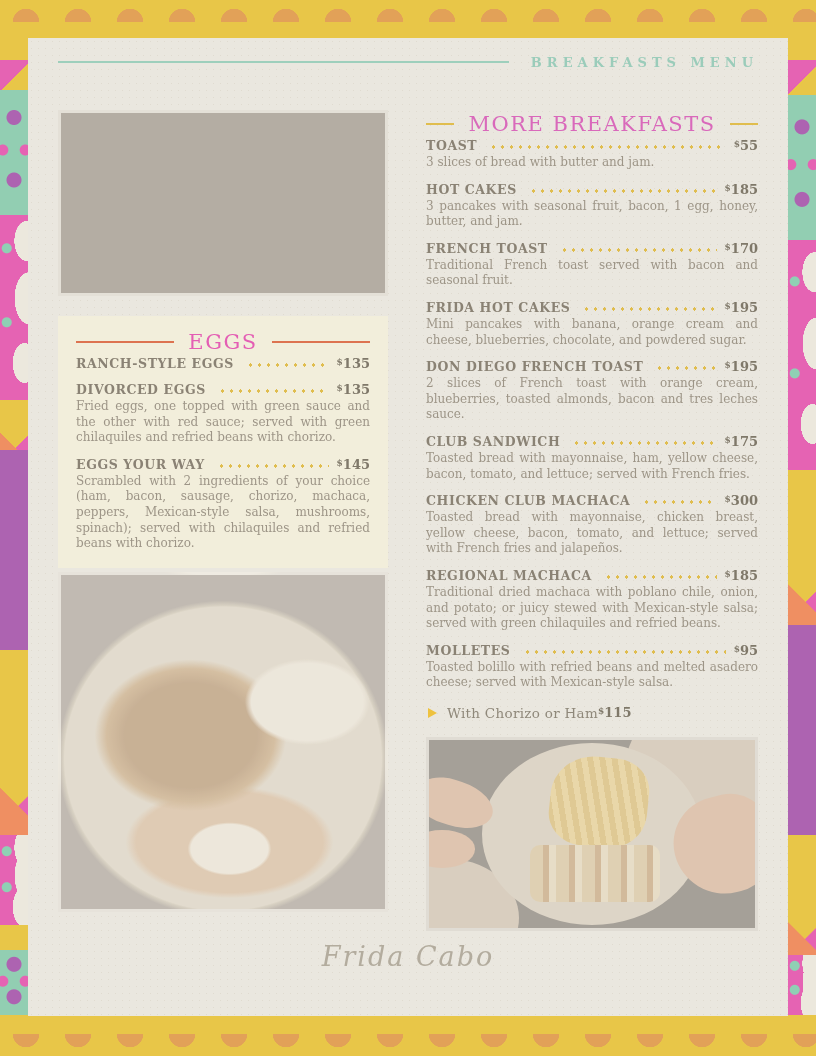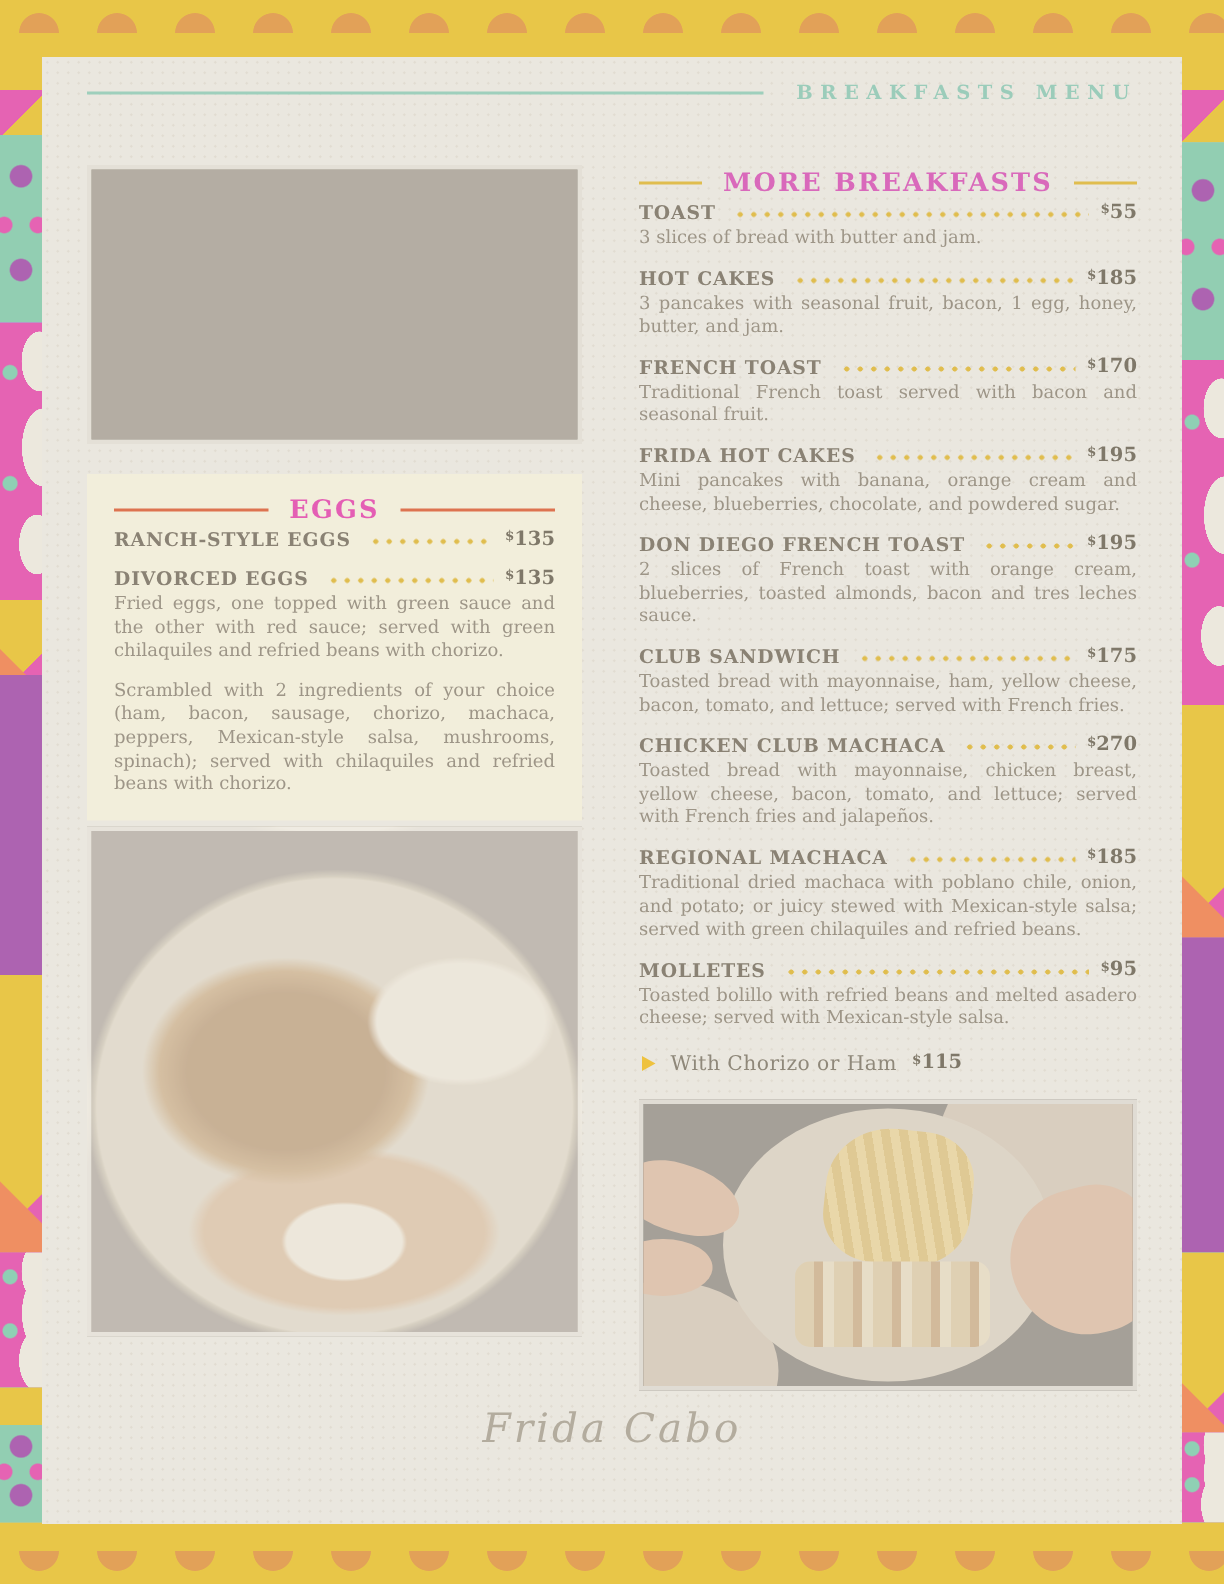--- a/index.html
+++ b/index.html
@@ -93,21 +93,21 @@
     background:repeating-linear-gradient(90deg, #d9c49a 0 13px, #c3a173 13px 19px, #e6d8ba 19px 26px);
     border-radius:10px; }
   .photo3 .hand { position:absolute; background:#d8b295; }
   .photo3 .hand-l1 { left:-4%; top:22%; width:24%; height:24%; border-radius:50% 60% 60% 50%; transform:rotate(18deg); }
   .photo3 .hand-l2 { left:-6%; top:48%; width:20%; height:20%; border-radius:50%; }
   .photo3 .hand-r  { right:-5%; top:30%; width:30%; height:52%; border-radius:55% 45% 50% 60%; transform:rotate(-14deg); }
 
   
   .sec-header { display:flex; align-items:center; }
   .sec-header .hl { flex:1; height:1.5px; }
-  .sec-title { font-size:17px; font-weight:bold; letter-spacing:1.5px; padding:0 14px; }
+  .sec-title { font-size:21px; font-weight:normal; letter-spacing:1.5px; padding:0 14px; }
   .more-header .hl { background:#e0bd4e; }
   .more-header .sec-title { color:#d969bb; }
   .eggs-header .hl { background:#dd7350; }
   .eggs-header .sec-title { color:#e45eb4; }
 
   
   .eggs-panel { margin-top:20px; background:#f2eedb; padding:14px 18px 16px 18px; }
 
   
   .more-items { margin-top:2px; }
@@ -118,21 +118,21 @@
     background-image:radial-gradient(circle 1.6px, #e0bd4e 0 1.6px, transparent 1.8px);
     background-size:9px 4px; background-position:0 50%; background-repeat:repeat-x; }
   .item-price { font-size:13px; font-weight:bold; color:#7f7869; white-space:nowrap; }
   .item-price .cur { font-style:normal; font-size:9px; vertical-align:3px; }
   .item-desc { font-size:12px; line-height:1.3; color:#9d9587; text-align:justify; margin-top:2px; }
 
   
   .addon { display:flex; align-items:center; margin:14px 0 0 2px;text-align:right; }
   .addon .tri { width:0; height:0; border-left:9px solid #eec23f; border-top:5.5px solid transparent; border-bottom:5.5px solid transparent; margin-right:10px; }
   .addon-label { font-size:13.5px; color:#8f887a; letter-spacing:.3px; }
-  .addon-price { font-size:13px; font-weight:bold; color:#7f7869; margin-left:10px; }
+  .addon-price { font-size:13px; font-weight:bold; color:#7f7869; }
   .addon-price .cur { font-style:normal; font-size:9px; vertical-align:3px; }
 
   
   .footer { text-align:center; margin-top:10px; }
   .logo-script { font-style:italic; font-size:27px; letter-spacing:2px; color:#b3ac9e; }
 </style>
 </head>
 <body>
 
 <div class="page">
@@ -200,20 +200,25 @@
             </div>
             <div class="item">
               <div class="item-row">
                 <span class="item-name">DIVORCED EGGS</span>
                 <span class="leader"></span>
                 <span class="item-price"><i class="cur">$</i><span>135</span></span>
               </div>
               <p class="item-desc">Fried eggs, one topped with green sauce and the other with red sauce; served with green chilaquiles and refried beans with chorizo.</p>
             </div>
             <div class="item" style="margin-bottom:0">
+              <div class="item-row">
+                <span class="item-name">EGGS YOUR WAY</span>
+                <span class="leader"></span>
+                <span class="item-price"><i class="cur">$</i><span>145</span></span>
+              </div>
               <p class="item-desc">Scrambled with 2 ingredients of your choice (ham, bacon, sausage, chorizo, machaca, peppers, Mexican-style salsa, mushrooms, spinach); served with chilaquiles and refried beans with chorizo.</p>
             </div>
           </div>
         </div>
 
         <div class="photo photo2"></div>
       </div>
 
       <div class="col-right">
 
@@ -269,21 +274,21 @@
               <span class="item-name">CLUB SANDWICH</span>
               <span class="leader"></span>
               <span class="item-price"><i class="cur">$</i><span>175</span></span>
             </div>
             <p class="item-desc">Toasted bread with mayonnaise, ham, yellow cheese, bacon, tomato, and lettuce; served with French fries.</p>
           </div>
           <div class="item">
             <div class="item-row">
               <span class="item-name">CHICKEN CLUB MACHACA</span>
               <span class="leader"></span>
-              <span class="item-price"><i class="cur">$</i><span>270</span></span>
+              <span class="item-price"><i class="cur">$</i><span>300</span></span>
             </div>
             <p class="item-desc">Toasted bread with mayonnaise, chicken breast, yellow cheese, bacon, tomato, and lettuce; served with French fries and jalapeños.</p>
           </div>
           <div class="item">
             <div class="item-row">
               <span class="item-name">REGIONAL MACHACA</span>
               <span class="leader"></span>
               <span class="item-price"><i class="cur">$</i><span>185</span></span>
             </div>
             <p class="item-desc">Traditional dried machaca with poblano chile, onion, and potato; or juicy stewed with Mexican-style salsa; served with green chilaquiles and refried beans.</p>

